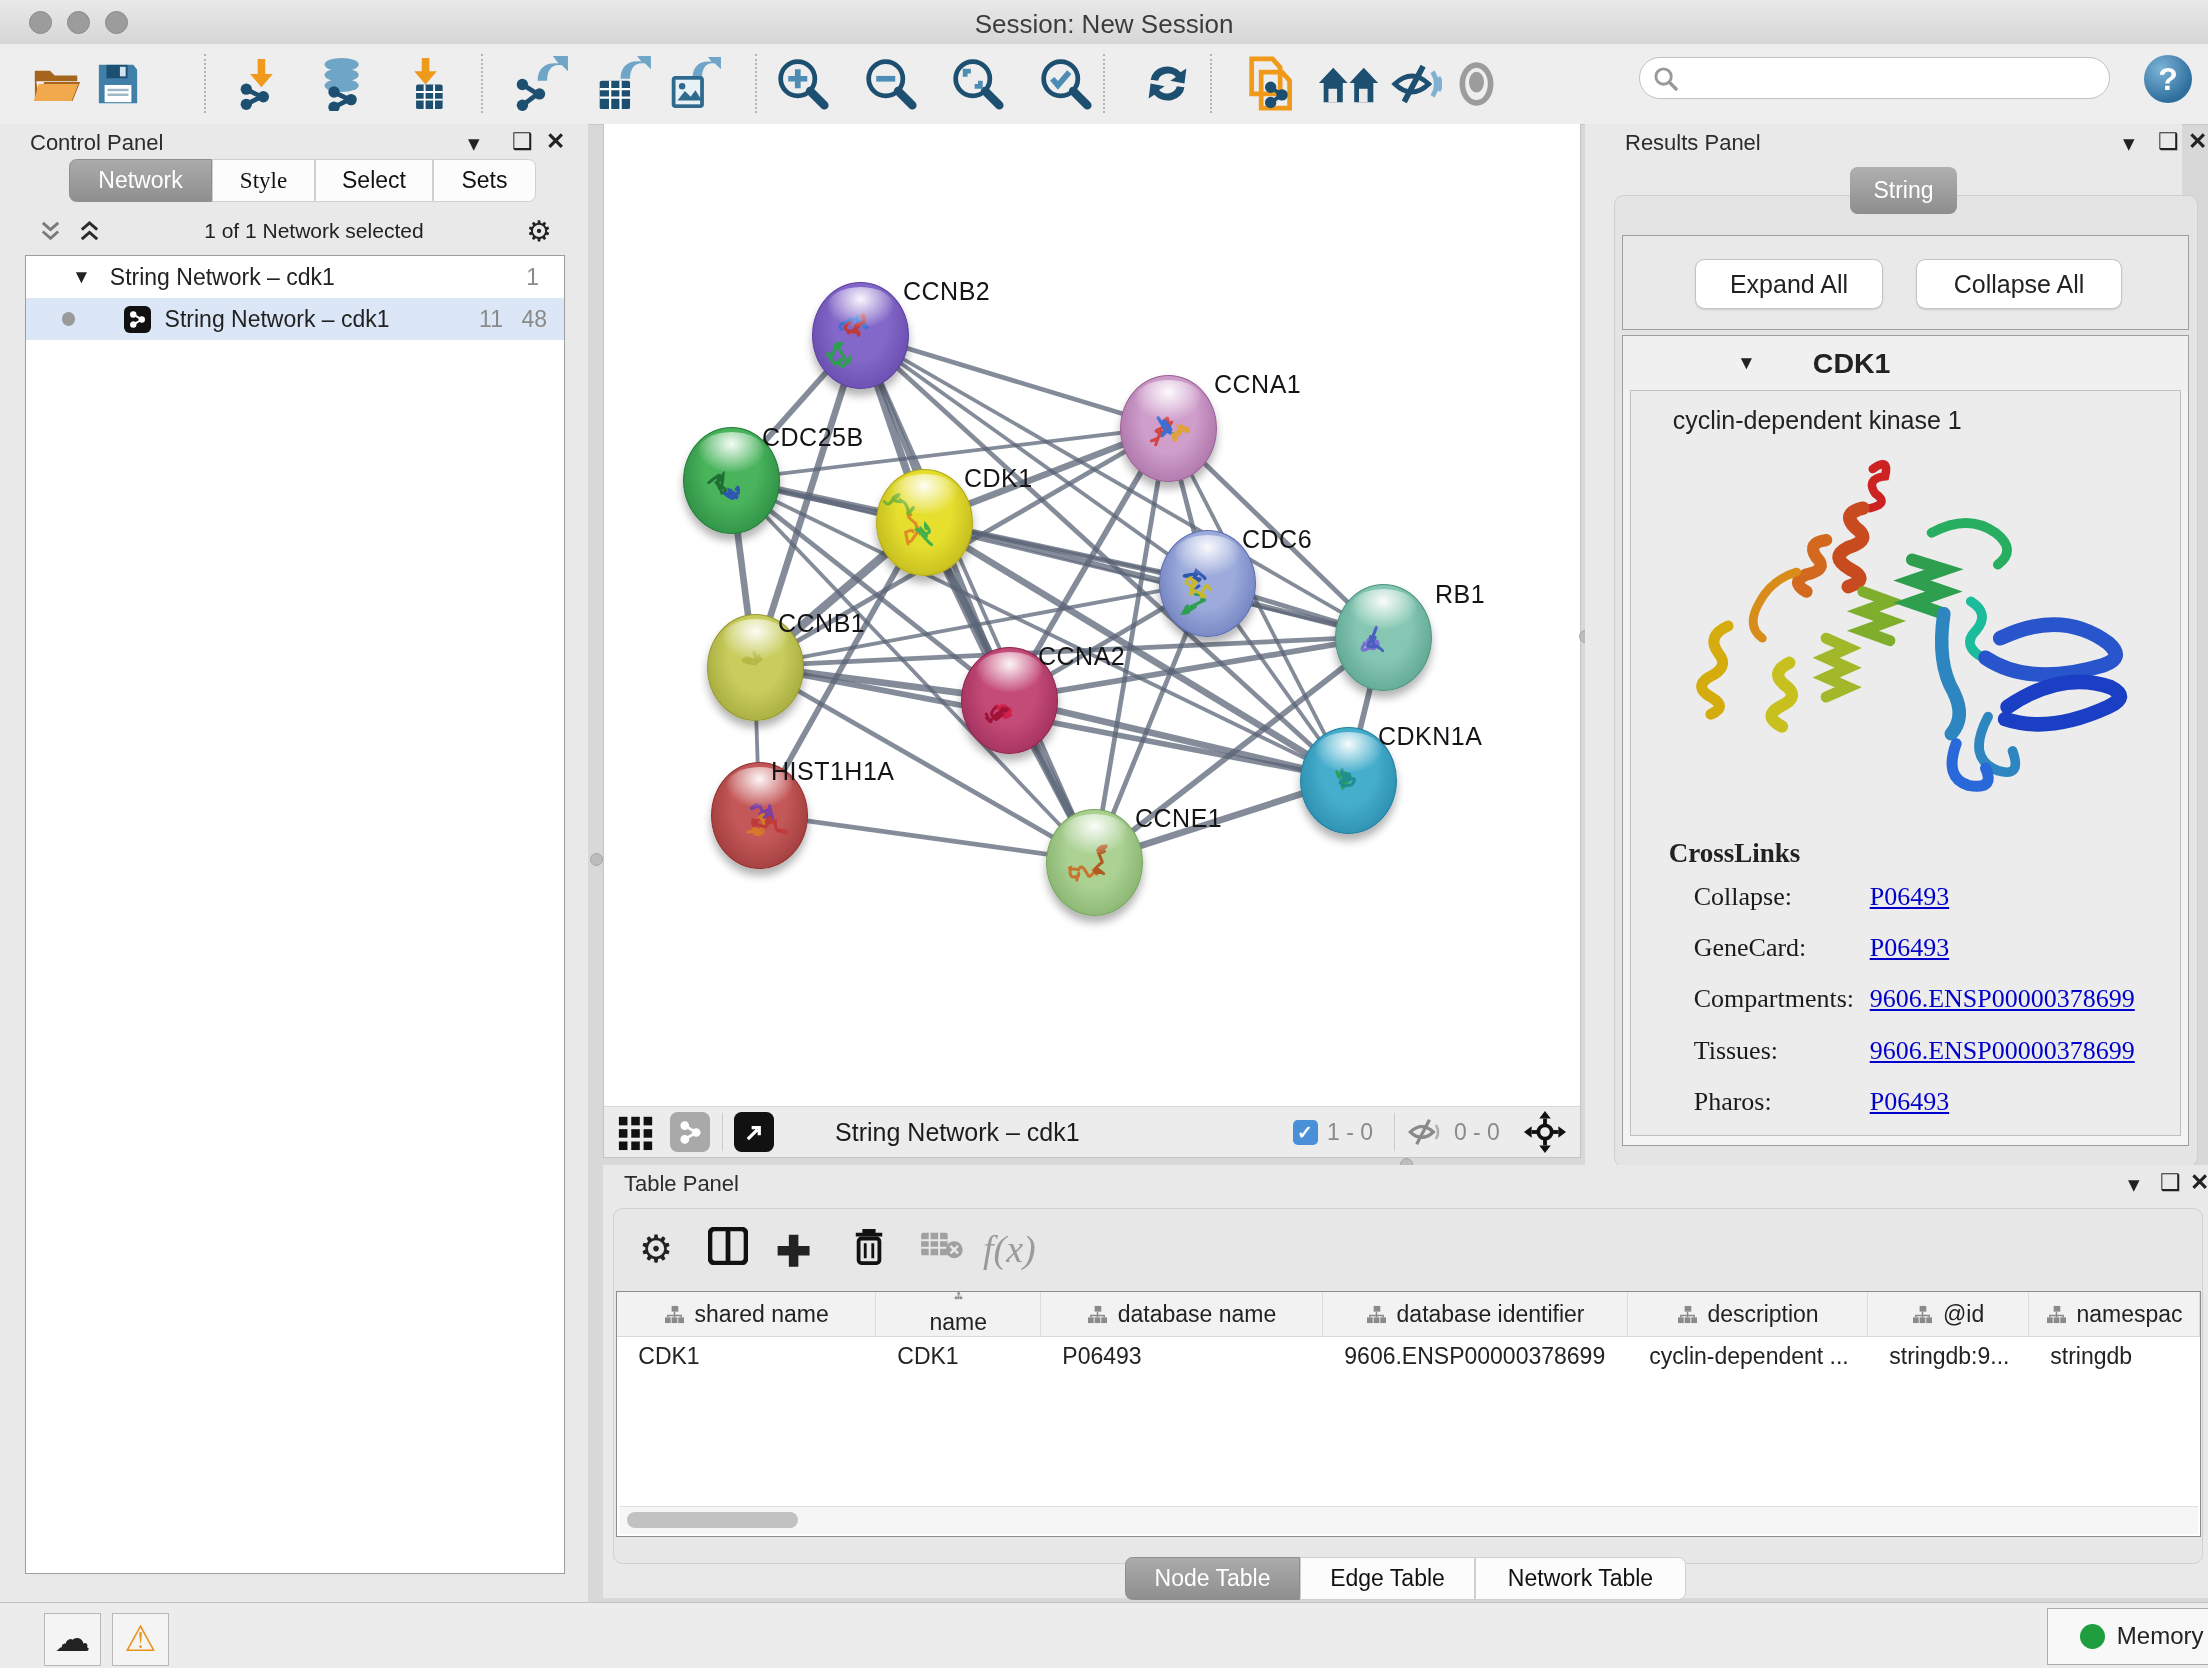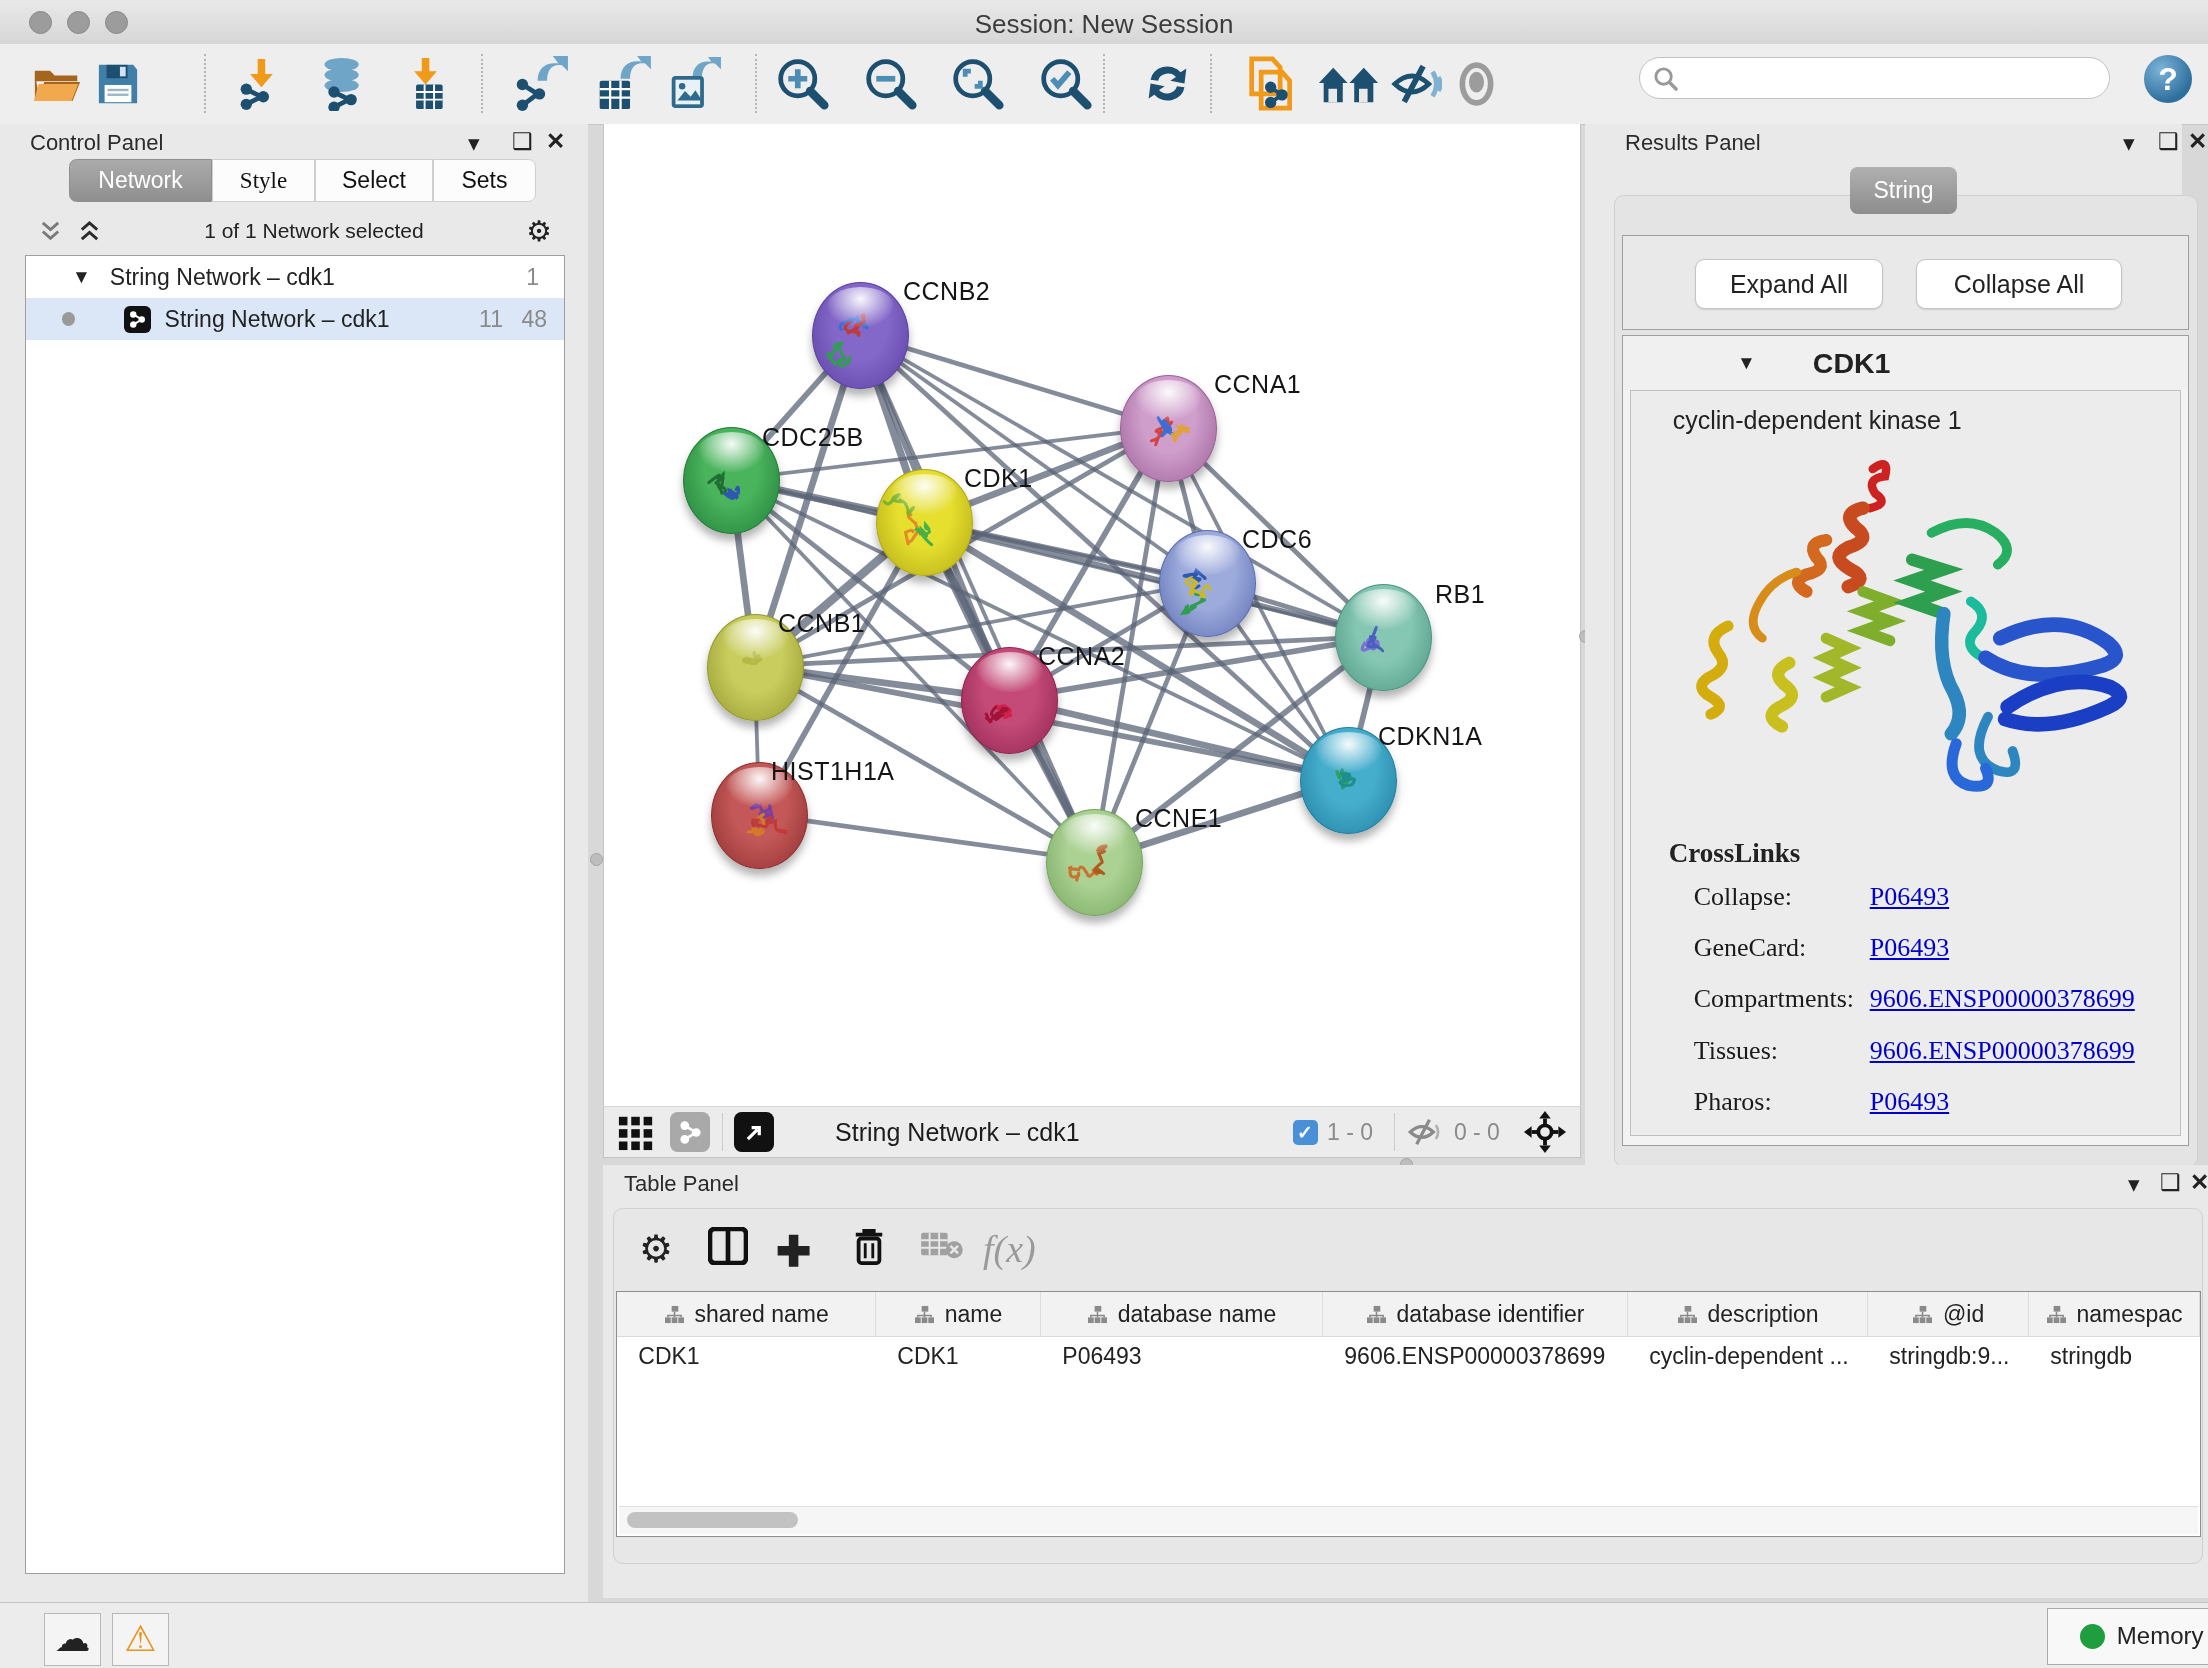--- a/index.html
+++ b/index.html
@@ -644,21 +644,21 @@
             <g fill="#8a8a8a">
               <rect x="8" y="1" width="7" height="6"></rect>
               <rect x="1" y="13" width="6" height="6"></rect>
               <rect x="8" y="13" width="6" height="6"></rect>
               <rect x="15" y="13" width="6" height="6"></rect>
               <path d="M11 7 v4 M4 13 v-2 h14 v2 M11 9 v4" stroke="#8a8a8a" stroke-width="1.6" fill="none"></path>
             </g>
           </svg>
           <span>shared name</span>
         </div>
-        <div class="th" style="width: 165px;">
+        <div class="th" style="width: 165px; flex-direction: column;">
           <svg width="21" height="19" viewBox="0 0 22 20">
             <g fill="#8a8a8a">
               <rect x="8" y="1" width="7" height="6"></rect>
               <rect x="1" y="13" width="6" height="6"></rect>
               <rect x="8" y="13" width="6" height="6"></rect>
               <rect x="15" y="13" width="6" height="6"></rect>
               <path d="M11 7 v4 M4 13 v-2 h14 v2 M11 9 v4" stroke="#8a8a8a" stroke-width="1.6" fill="none"></path>
             </g>
           </svg>
           <span>name</span>
@@ -730,20 +730,25 @@
         <div class="td" style="width: 282px;">P06493</div>
         <div class="td" style="width: 305px;">9606.ENSP00000378699</div>
         <div class="td" style="width: 240px;">cyclin-dependent ...</div>
         <div class="td" style="width: 161px;">stringdb:9...</div>
         <div class="td" style="width: 171px;">stringdb</div>
       </div>
     <div id="tbl-scroll">
         <div id="tbl-thumb"></div>
       </div>
   </div>
+  <div id="table-tabs" class="abs">
+      <div class="tab selected first" style="width: 173px;">Node Table</div>
+      <div class="tab" style="width: 173px;">Edge Table</div>
+      <div class="tab last" style="width: 209px;">Network Table</div>
+    </div>
 </div>
 
 <div id="bottom-bar" class="abs">
   <div class="bb-btn abs" style="left:44px;font-size:36px">☁</div>
   <div class="bb-btn abs" style="left:112px;font-size:36px;color:#e8951d">⚠</div>
   <div id="memory-btn" class="abs">
     <span class="green-dot"></span>
     <span>Memory</span>
   </div>
 </div>

